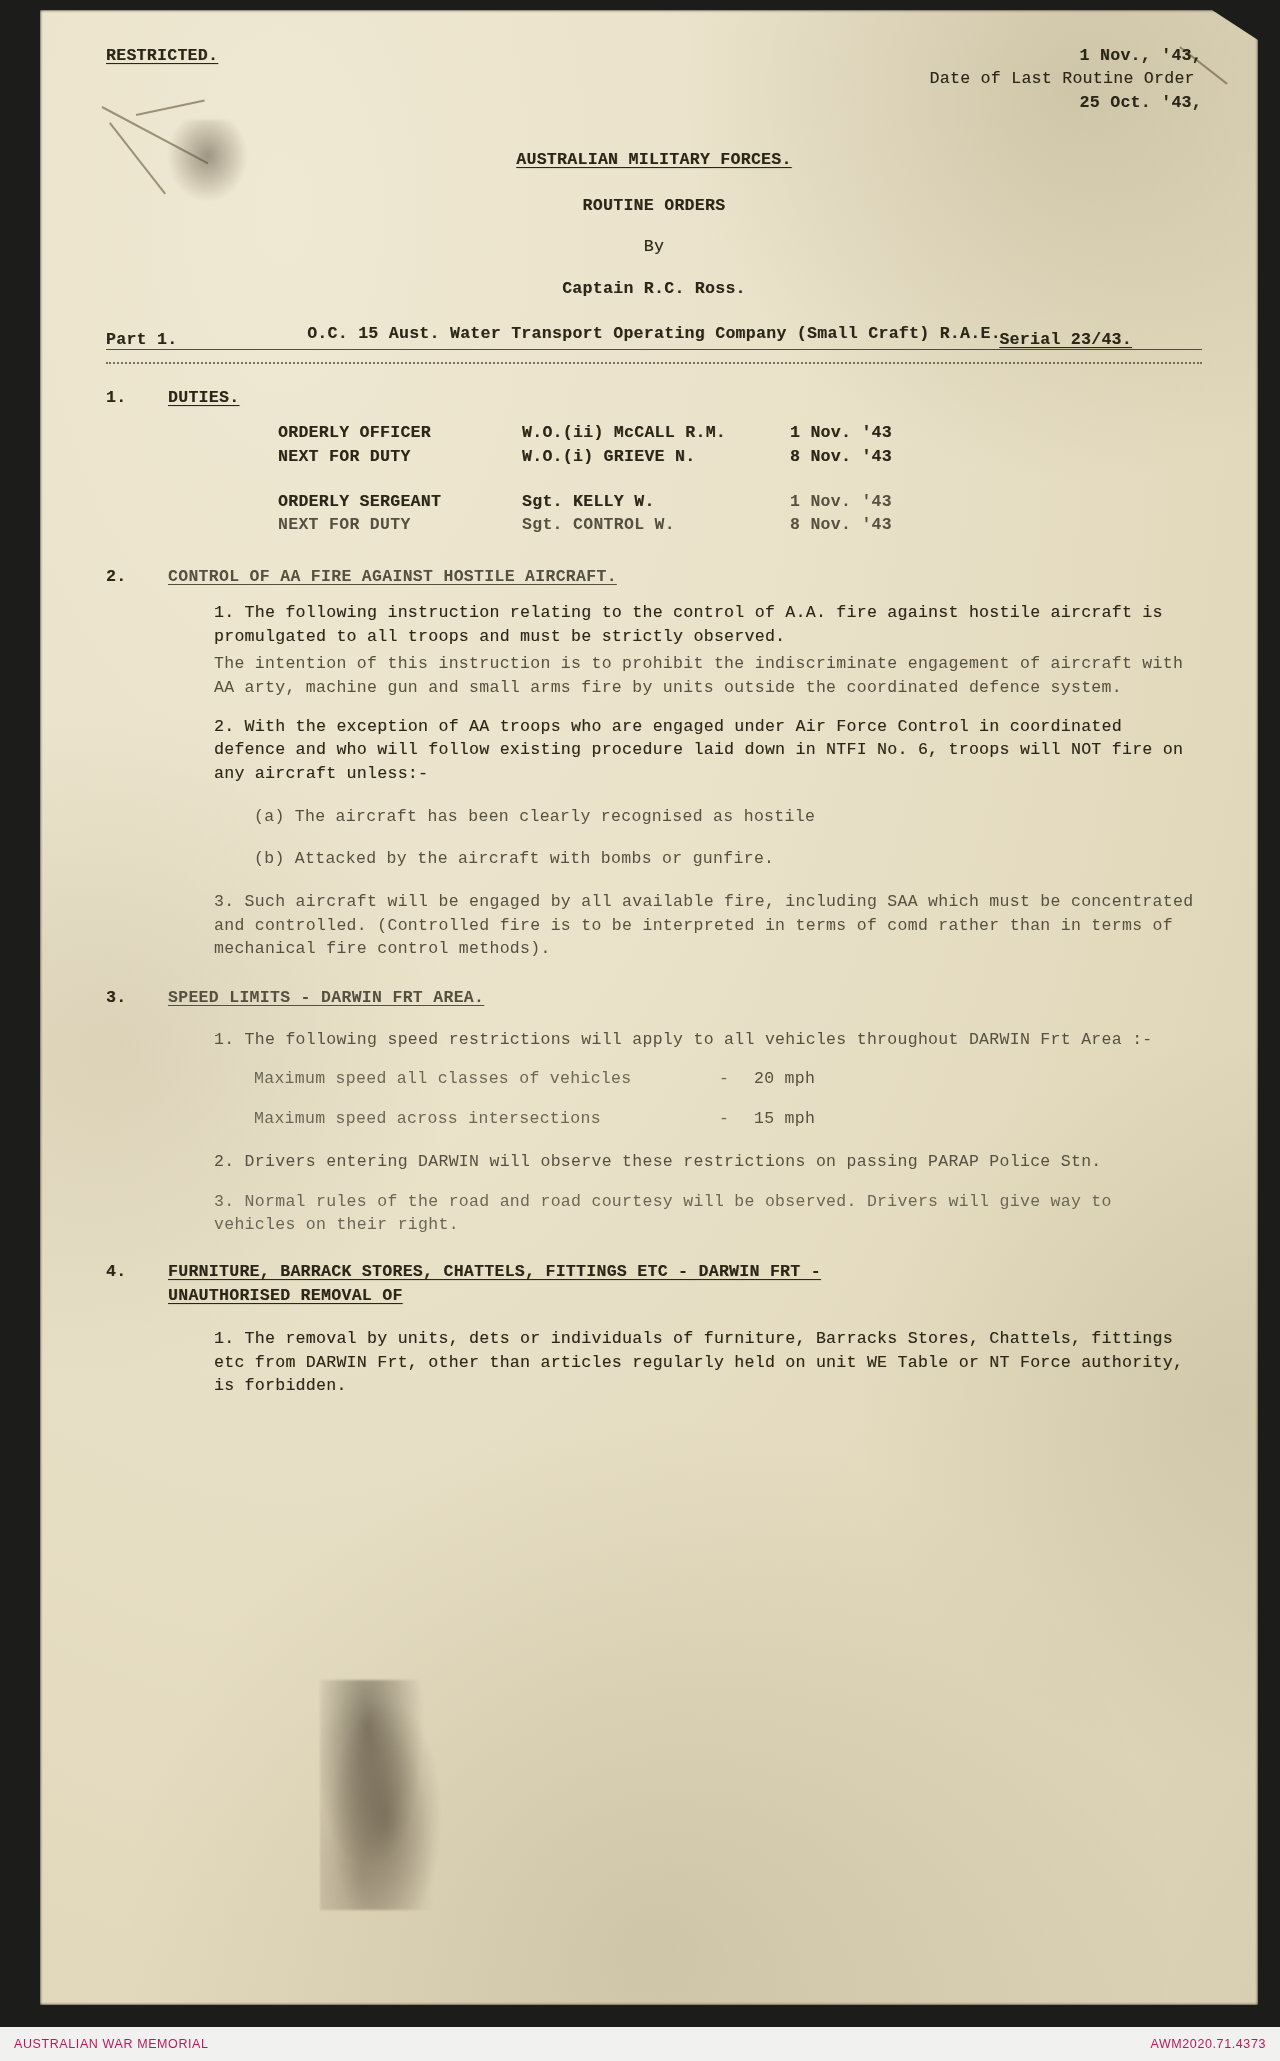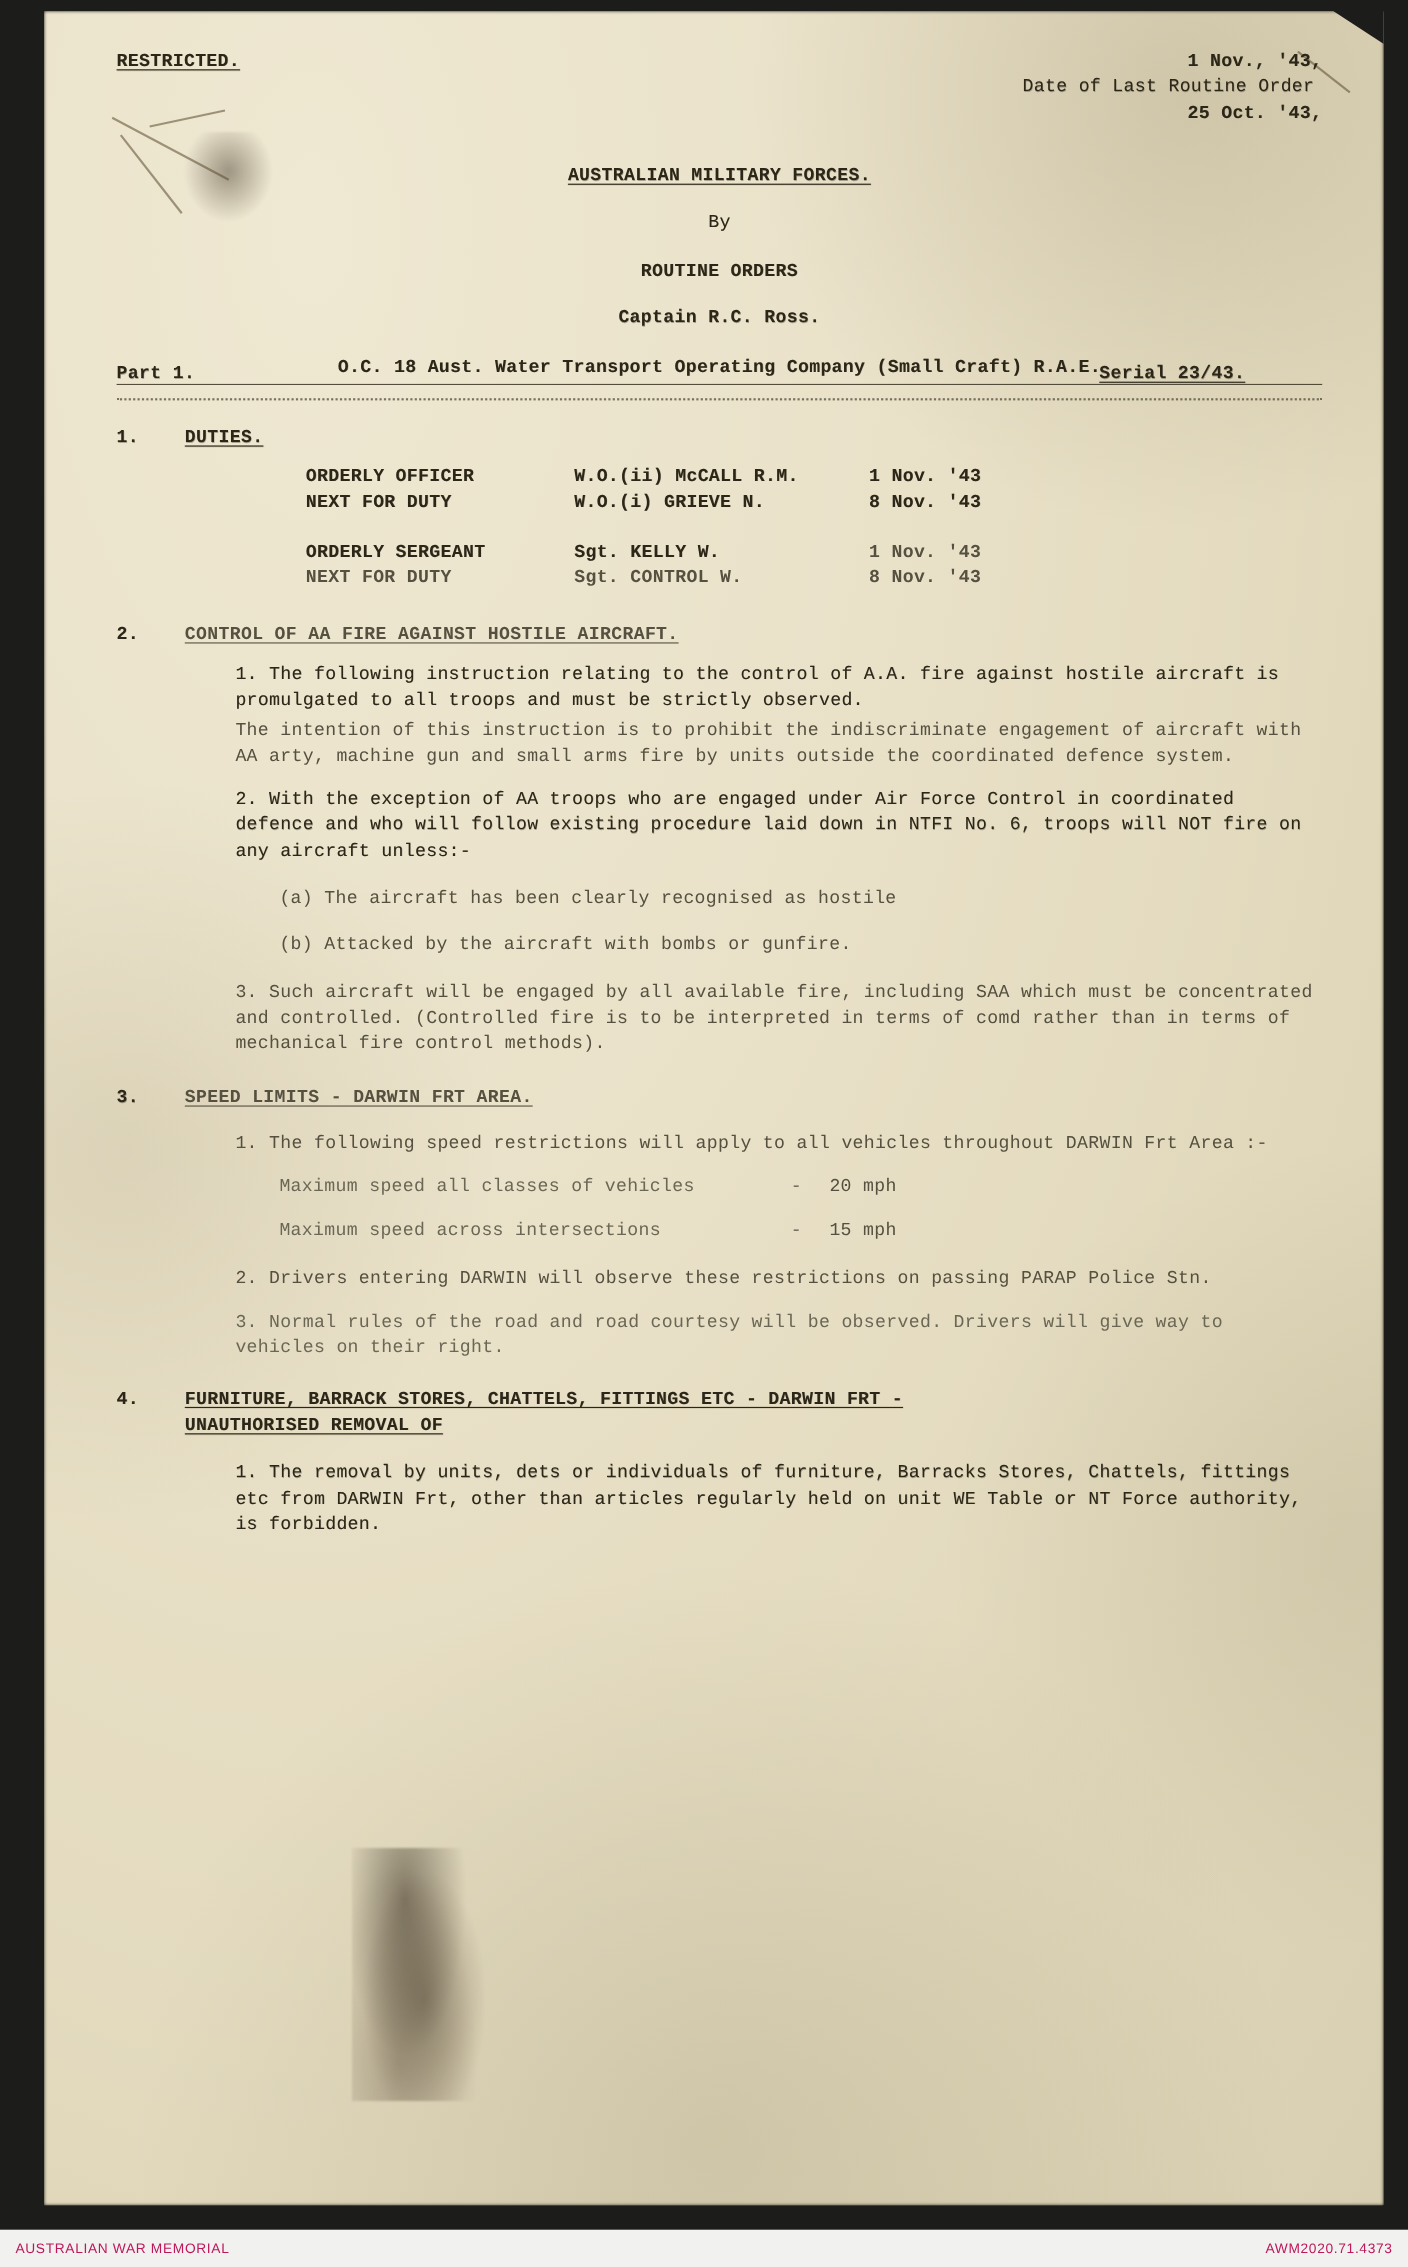--- a/index.html
+++ b/index.html
@@ -194,34 +194,34 @@
           <div class="ink b line1">1 Nov., '43,</div>
           <div class="ink">Date of Last Routine Order</div>
           <div class="ink b line3">25 Oct.  '43,</div>
         </div>
       </div>
 
       <div class="center mt34">
         <span class="ink b u">AUSTRALIAN MILITARY FORCES.</span>
       </div>
 
+      <div class="center mt22">
+        <span class="ink b">ROUTINE  ORDERS</span>
+      </div>
+
       <div class="center mt18">
         <span class="ink">By</span>
       </div>
 
-      <div class="center mt22">
-        <span class="ink b">ROUTINE  ORDERS</span>
-      </div>
-
       <div class="center mt18">
         <span class="ink b">Captain R.C. Ross.</span>
       </div>
 
       <div class="mt22">
-        <div class="ink b center">O.C. 18 Aust. Water Transport Operating Company (Small Craft) R.A.E.</div>
+        <div class="ink b center">O.C. 15 Aust. Water Transport Operating Company (Small Craft) R.A.E.</div>
         <div class="rule"></div>
       </div>
 
       <div class="row" style="margin-top:-22px;">
         <div class="ink b">Part 1.</div>
         <div class="grow"></div>
         <div class="ink b u" style="margin-right:70px;">Serial 23/43.</div>
       </div>
 
       <div class="dotrule"></div>

